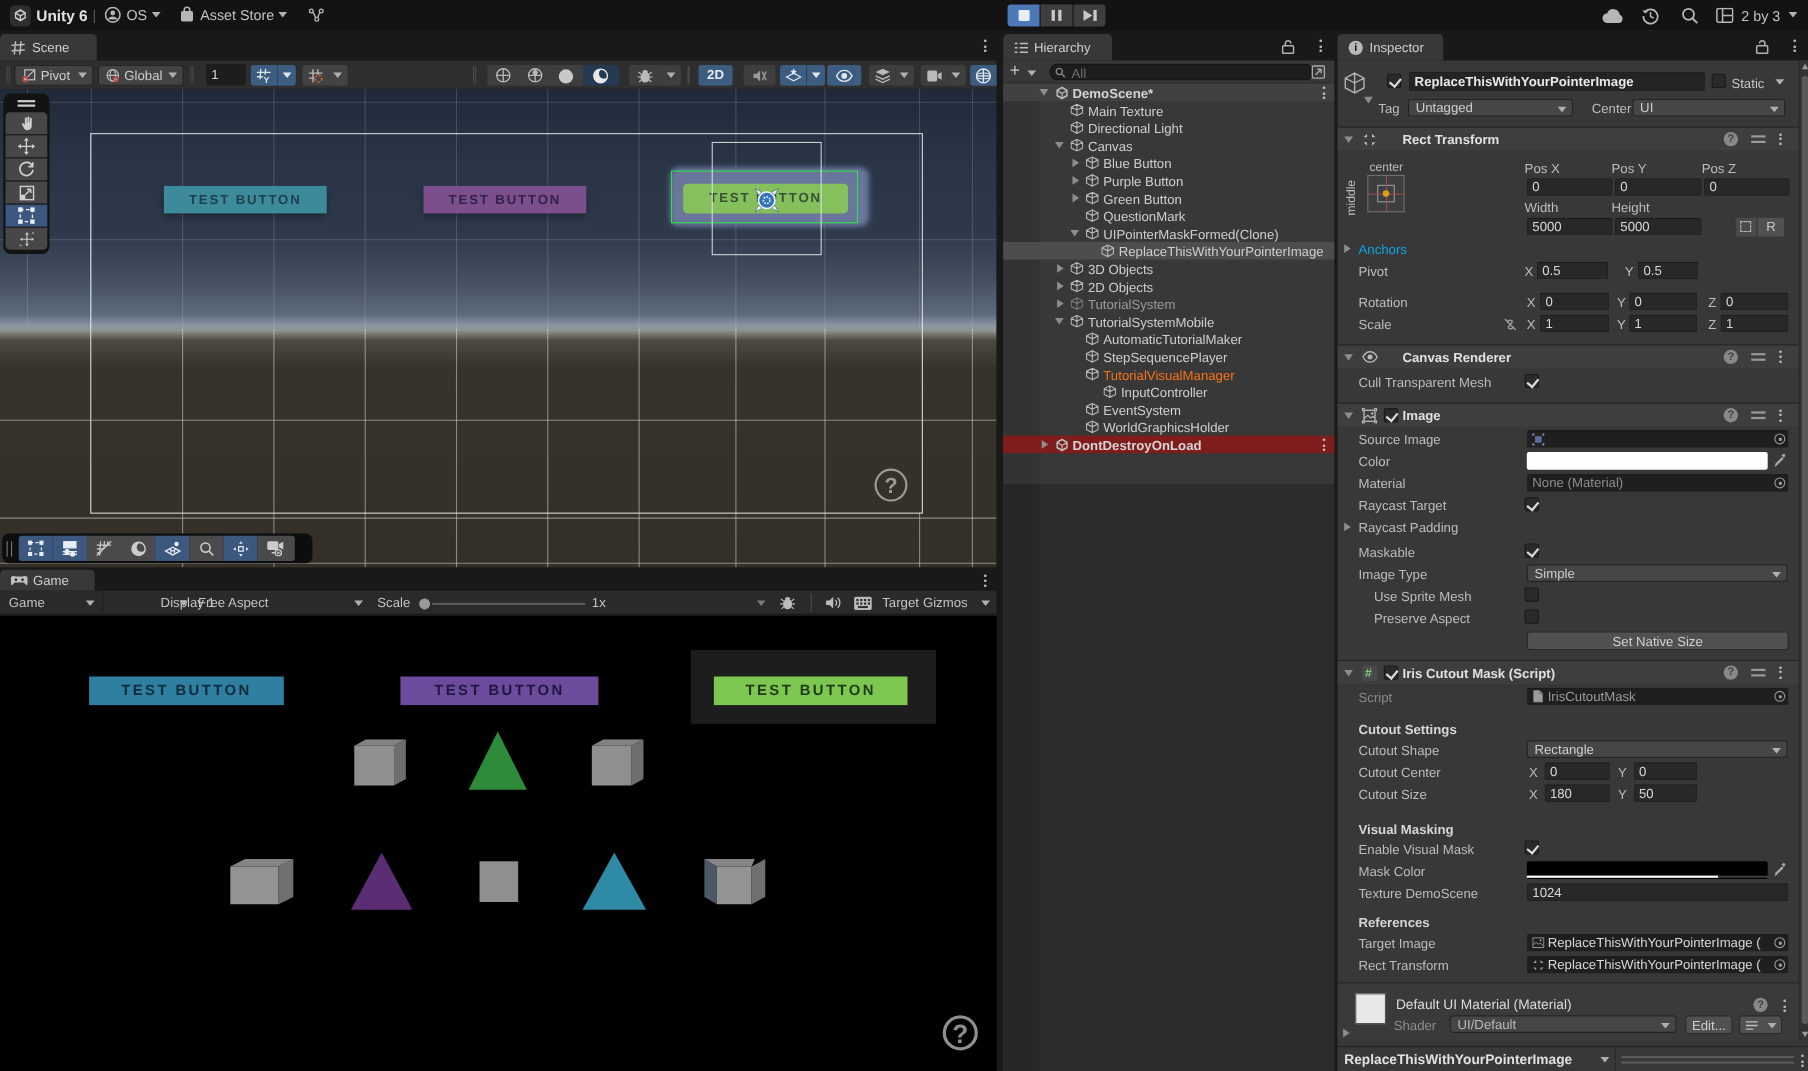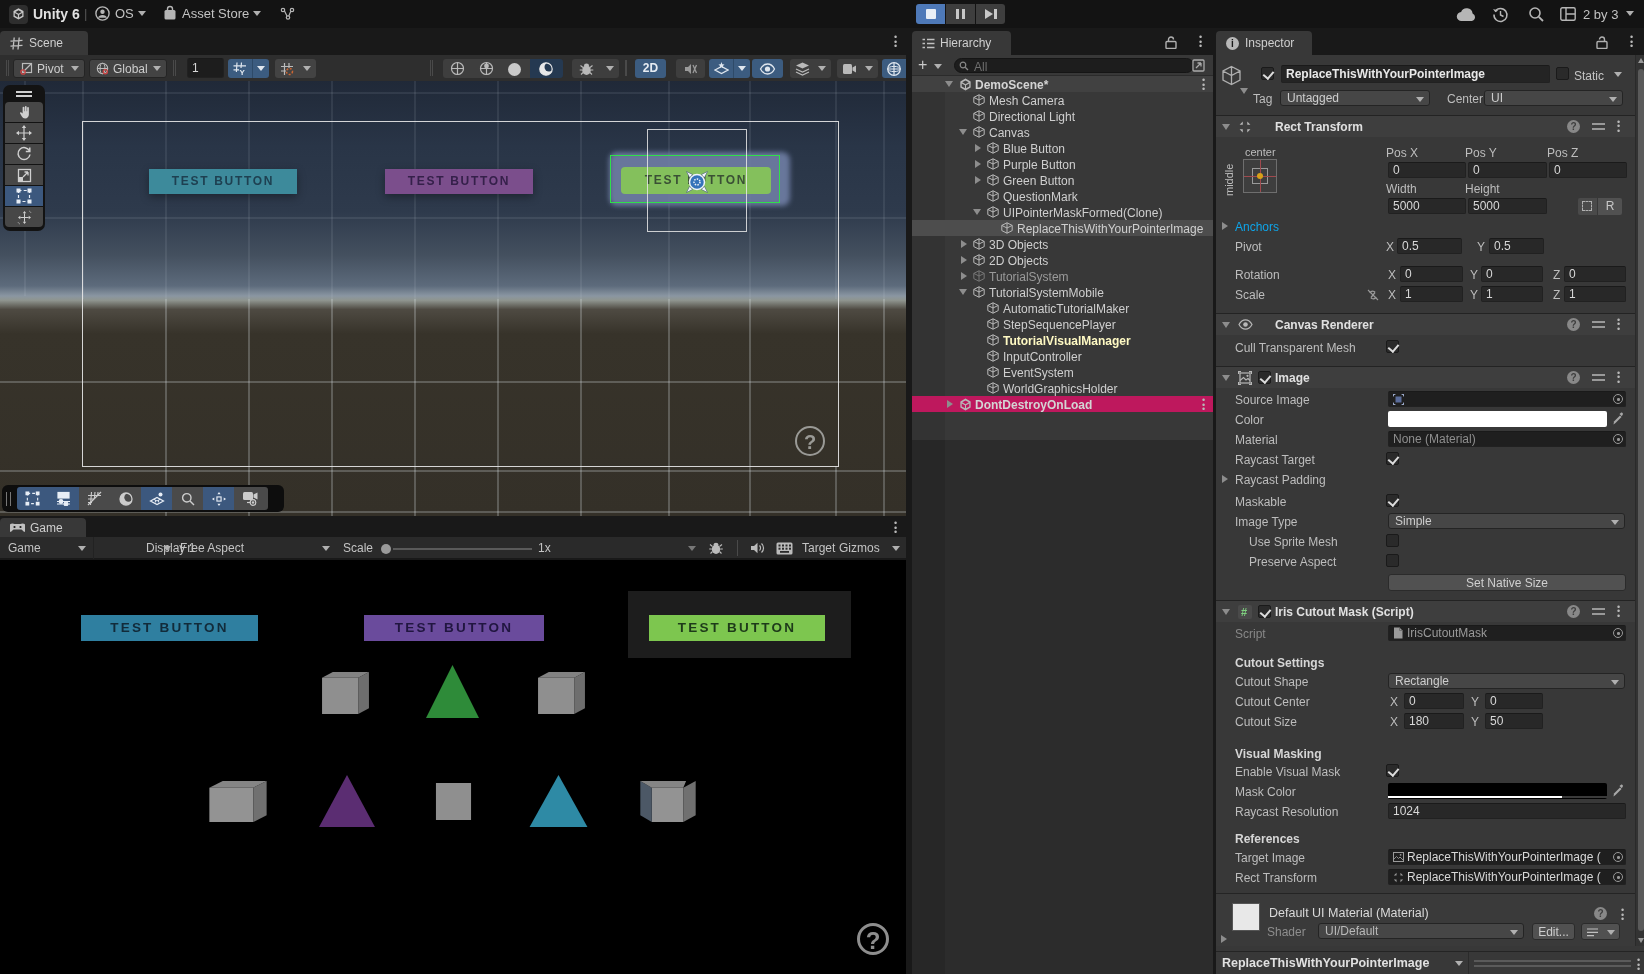--- a/index.html
+++ b/index.html
@@ -521,21 +521,21 @@
             <svg class="abs" style="left:47px;top:2px" width="13" height="13" viewBox="0 0 24 24">
               <path fill="#b8b8b8" d="M12 1 L21.5 6.5 V17.5 L12 23 L2.5 17.5 V6.5 Z M12 4.5 L6 8 L12 11.5 L18 8 Z M5 10 V15.5 L11 19 V13.5 Z M19 10 L13 13.5 V19 L19 15.5 Z"></path>
             </svg>
             <div class="abs" style="left:63px;top:1.5px;color:#d4d4d4;font-weight:bold;white-space:nowrap;">DemoScene*</div>
             <div class="dots3 abs" style="right:7px;top:2px;"></div>
           </div>
       <div class="abs" style="left:0;top:16px;width:301px;height:16px;">
             <svg class="abs" style="left:61px;top:2px" width="12" height="12" viewBox="0 0 12 12">
               <path d="M6 0.8 L11.2 3.4 V8.6 L6 11.2 L0.8 8.6 V3.4 Z M6 0.8 V6 M0.8 3.4 L6 6 L11.2 3.4 M6 6 V11.2" fill="none" stroke="#b8b8b8" stroke-width="1"></path>
             </svg>
-            <div class="abs" style="left:77px;top:1.5px;color:#cfcfcf;font-weight:normal;white-space:nowrap;">Mesh Camera</div>
+            <div class="abs" style="left:77px;top:1.5px;color:#cfcfcf;font-weight:normal;white-space:nowrap;">Main Texture</div>
           </div>
       <div class="abs" style="left:0;top:32px;width:301px;height:16px;">
             <svg class="abs" style="left:61px;top:2px" width="12" height="12" viewBox="0 0 12 12">
               <path d="M6 0.8 L11.2 3.4 V8.6 L6 11.2 L0.8 8.6 V3.4 Z M6 0.8 V6 M0.8 3.4 L6 6 L11.2 3.4 M6 6 V11.2" fill="none" stroke="#b8b8b8" stroke-width="1"></path>
             </svg>
             <div class="abs" style="left:77px;top:1.5px;color:#cfcfcf;font-weight:normal;white-space:nowrap;">Directional Light</div>
           </div>
       <div class="abs" style="left:0;top:48px;width:301px;height:16px;">
             <span class="fold open abs" style="left:47px;top:5px;"></span>
             <svg class="abs" style="left:61px;top:2px" width="12" height="12" viewBox="0 0 12 12">
@@ -620,41 +620,41 @@
       <div class="abs" style="left:0;top:240px;width:301px;height:16px;">
             <svg class="abs" style="left:75px;top:2px" width="12" height="12" viewBox="0 0 12 12">
               <path d="M6 0.8 L11.2 3.4 V8.6 L6 11.2 L0.8 8.6 V3.4 Z M6 0.8 V6 M0.8 3.4 L6 6 L11.2 3.4 M6 6 V11.2" fill="none" stroke="#b8b8b8" stroke-width="1"></path>
             </svg>
             <div class="abs" style="left:91px;top:1.5px;color:#cfcfcf;font-weight:normal;white-space:nowrap;">StepSequencePlayer</div>
           </div>
       <div class="abs" style="left:0;top:256px;width:301px;height:16px;">
             <svg class="abs" style="left:75px;top:2px" width="12" height="12" viewBox="0 0 12 12">
               <path d="M6 0.8 L11.2 3.4 V8.6 L6 11.2 L0.8 8.6 V3.4 Z M6 0.8 V6 M0.8 3.4 L6 6 L11.2 3.4 M6 6 V11.2" fill="none" stroke="#b8b8b8" stroke-width="1"></path>
             </svg>
-            <div class="abs" style="left:91px;top:1.5px;color:#fef9c3;font-weight:bold;white-space:nowrap;">TutorialVisualManager</div>
-          </div>
-      <div class="abs" style="left:0;top:272px;width:267px;height:16px;">
+            <div class="abs" style="left:91px;top:1.5px;color:#f97316;font-weight:normal;white-space:nowrap;">TutorialVisualManager</div>
+          </div>
+      <div class="abs" style="left:16px;top:272px;width:267px;height:16px;">
             <svg class="abs" style="left:75px;top:2px" width="12" height="12" viewBox="0 0 12 12">
               <path d="M6 0.8 L11.2 3.4 V8.6 L6 11.2 L0.8 8.6 V3.4 Z M6 0.8 V6 M0.8 3.4 L6 6 L11.2 3.4 M6 6 V11.2" fill="none" stroke="#b8b8b8" stroke-width="1"></path>
             </svg>
             <div class="abs" style="left:91px;top:1.5px;color:#cfcfcf;font-weight:normal;white-space:nowrap;">InputController</div>
           </div>
       <div class="abs" style="left:0;top:288px;width:301px;height:16px;">
             <svg class="abs" style="left:75px;top:2px" width="12" height="12" viewBox="0 0 12 12">
               <path d="M6 0.8 L11.2 3.4 V8.6 L6 11.2 L0.8 8.6 V3.4 Z M6 0.8 V6 M0.8 3.4 L6 6 L11.2 3.4 M6 6 V11.2" fill="none" stroke="#b8b8b8" stroke-width="1"></path>
             </svg>
             <div class="abs" style="left:91px;top:1.5px;color:#cfcfcf;font-weight:normal;white-space:nowrap;">EventSystem</div>
           </div>
       <div class="abs" style="left:0;top:304px;width:301px;height:16px;">
             <svg class="abs" style="left:75px;top:2px" width="12" height="12" viewBox="0 0 12 12">
               <path d="M6 0.8 L11.2 3.4 V8.6 L6 11.2 L0.8 8.6 V3.4 Z M6 0.8 V6 M0.8 3.4 L6 6 L11.2 3.4 M6 6 V11.2" fill="none" stroke="#b8b8b8" stroke-width="1"></path>
             </svg>
             <div class="abs" style="left:91px;top:1.5px;color:#cfcfcf;font-weight:normal;white-space:nowrap;">WorldGraphicsHolder</div>
           </div>
-      <div class="abs" style="left:0;top:320px;width:301px;height:16px;background:#be185d;">
+      <div class="abs" style="left:0;top:320px;width:301px;height:16px;background:#7f1d1d;">
             <span class="fold closed abs" style="left:35px;top:3.5px;"></span>
             <svg class="abs" style="left:47px;top:2px" width="13" height="13" viewBox="0 0 24 24">
               <path fill="#b8b8b8" d="M12 1 L21.5 6.5 V17.5 L12 23 L2.5 17.5 V6.5 Z M12 4.5 L6 8 L12 11.5 L18 8 Z M5 10 V15.5 L11 19 V13.5 Z M19 10 L13 13.5 V19 L19 15.5 Z"></path>
             </svg>
             <div class="abs" style="left:63px;top:1.5px;color:#d4d4d4;font-weight:bold;white-space:nowrap;">DontDestroyOnLoad</div>
             <div class="dots3 abs" style="right:7px;top:2px;"></div>
           </div>
       </div>
     </div>
   </div>
@@ -881,21 +881,21 @@
     <span class="chk on abs" style="left:170px;top:736px;"></span>
     <div class="abs" style="left:19px;top:757px;color:#bdbdbd;">Mask Color</div>
     <div class="abs" style="left:172px;top:755px;width:219px;height:16px;background:#000;border-radius:2px;">
       <div class="abs" style="left:0;bottom:1px;width:174px;height:2.5px;background:#fff;"></div>
       <div class="abs" style="left:174px;bottom:1px;width:46px;height:2.5px;background:#3a3a3a;"></div>
     </div>
     <svg class="abs" style="left:396px;top:756px" width="13" height="14" viewBox="0 0 13 14">
       <path d="M1.5 12.5 L2 9.5 L8 3.5 L9.5 5 L3.5 11 Z" fill="#a8a8a8"></path>
       <path d="M7.5 2 L9 0.8 C10 0 11.5 1.5 10.8 2.6 L9.8 4.2 Z" fill="#a8a8a8"></path>
     </svg>
-    <div class="abs" style="left:19px;top:777px;color:#bdbdbd;">Raycast Resolution</div>
+    <div class="abs" style="left:19px;top:777px;color:#bdbdbd;">Texture DemoScene</div>
     <div class="field abs" style="left:172px;top:775px;width:238px;">1024</div>
     <div class="abs" style="left:19px;top:804px;color:#d6d6d6;font-weight:bold;">References</div>
     <div class="abs" style="left:19px;top:823px;color:#bdbdbd;">Target Image</div>
     <div class="field abs" style="left:172px;top:821px;width:238px;background:#1f1f1f;white-space:nowrap;overflow:hidden;">
       <svg width="11" height="10" viewBox="0 0 11 10" style="margin-right:3px;flex-shrink:0">
           <rect x="0.5" y="0.5" width="10" height="9" fill="none" stroke="#9a9a9a" stroke-width="1"></rect>
           <path d="M1 7 L3.5 4.5 L5.5 6.5 L7 5 L10 8" fill="none" stroke="#9a9a9a" stroke-width="0.9"></path>
           <circle cx="7.6" cy="2.8" r="0.9" fill="#9a9a9a"></circle>
         </svg>ReplaceThisWithYourPointerImage (
     </div>

